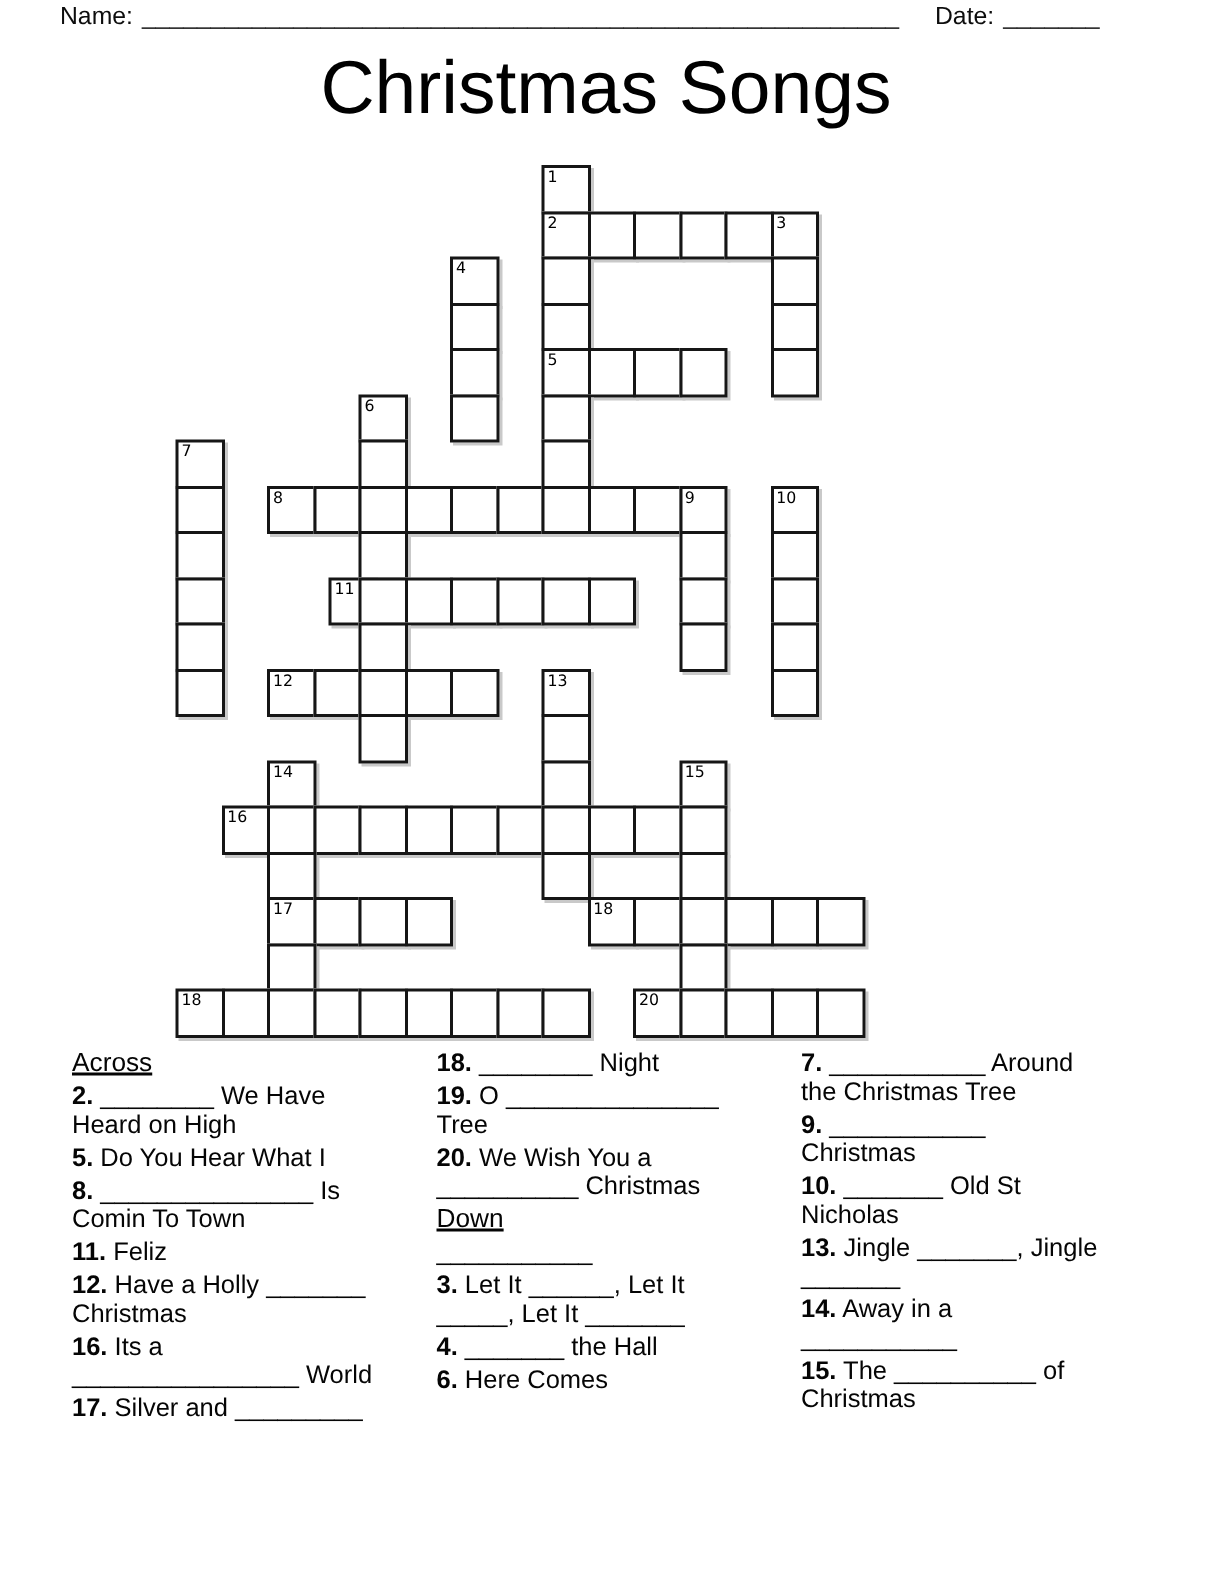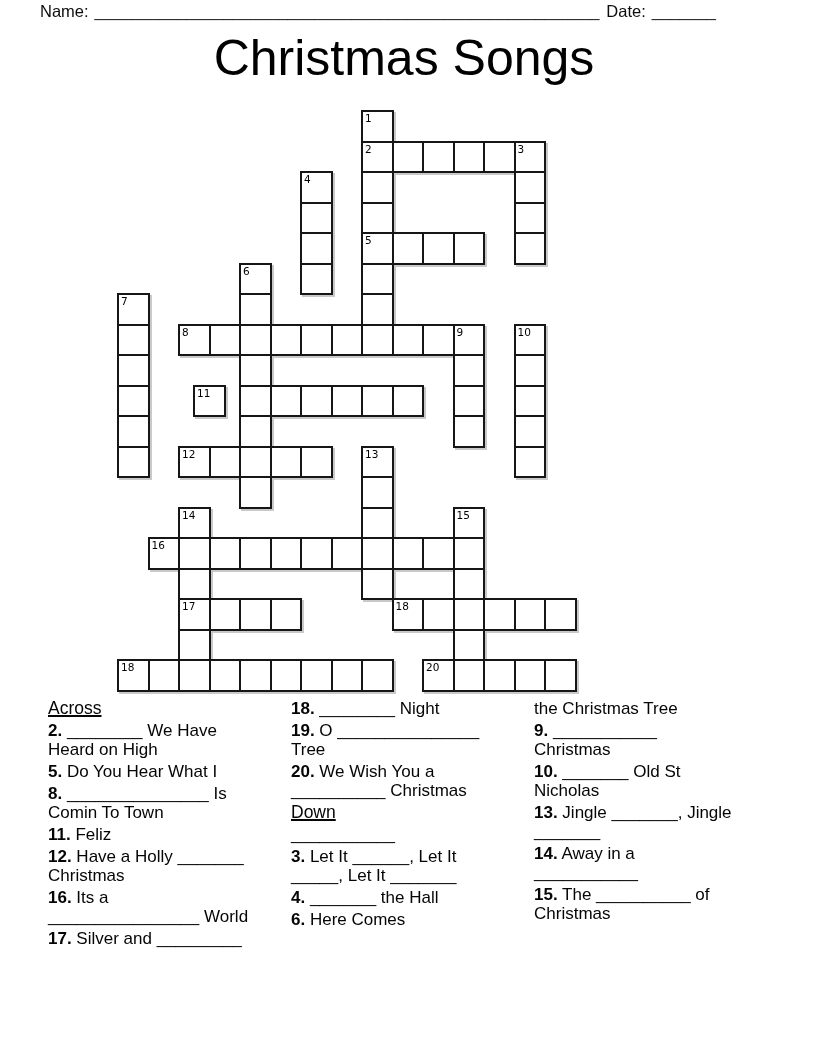--- a/index.html
+++ b/index.html
@@ -5,21 +5,21 @@
   html,body{margin:0;padding:0;}
   body{
     width:816px;height:1056px;background:#ffffff;position:relative;
     font-family:"Liberation Sans",sans-serif;color:#000;overflow:hidden;
   }
   .topline{
     position:absolute;left:40px;top:2px;font-size:16.5px;color:#0d0d0d;
     white-space:nowrap;
   }
   .topline .blank{margin-left:6px;letter-spacing:0;color:#222;}
-  .topline .datelab{margin-left:7px;}
+  .topline .datelab{margin-left:24px;}
   .title{
     position:absolute;top:30px;left:0;width:808px;text-align:center;
     font-size:50px;line-height:1.15;color:#000;font-weight:400;
   }
   .grid{position:absolute;left:117px;top:110px;}
   .cell{
     position:absolute;width:32.5px;height:32.5px;box-sizing:border-box;
     border:2px solid #161616;background:#fff;
     box-shadow:2px 2px 0 #c9c9c9;
   }
@@ -108,21 +108,21 @@
         <span class="cellnum">9</span>
       </div>
       <div class="cell" style="left: 396.5px; top: 213.5px;">
         <span class="cellnum">10</span>
       </div>
       <div class="cell" style="left: 0px; top: 244px;"></div>
       <div class="cell" style="left: 122px; top: 244px;"></div>
       <div class="cell" style="left: 335.5px; top: 244px;"></div>
       <div class="cell" style="left: 396.5px; top: 244px;"></div>
       <div class="cell" style="left: 0px; top: 274.5px;"></div>
-      <div class="cell" style="left: 76px; top: 274.5px;">
+      <div class="cell" style="left: 102px; top: 274.5px;">
         <span class="cellnum">11</span>
       </div>
       <div class="cell" style="left: 122px; top: 274.5px;"></div>
       <div class="cell" style="left: 152.5px; top: 274.5px;"></div>
       <div class="cell" style="left: 183px; top: 274.5px;"></div>
       <div class="cell" style="left: 213.5px; top: 274.5px;"></div>
       <div class="cell" style="left: 244px; top: 274.5px;"></div>
       <div class="cell" style="left: 274.5px; top: 274.5px;"></div>
       <div class="cell" style="left: 335.5px; top: 274.5px;"></div>
       <div class="cell" style="left: 396.5px; top: 274.5px;"></div>
@@ -254,20 +254,21 @@
         </div>
         <div class="clue">
           <div class="clue-line"><span class="num">4.</span> _______ the Hall</div>
         </div>
         <div class="clue">
           <div class="clue-line"><span class="num">6.</span> Here Comes</div>
         </div>
       </div>
       <div class="clue-col">
         <div class="clue">
+          <div class="clue-line"><span class="num">7.</span> ___________ Around</div>
           <div class="clue-line">the Christmas Tree</div>
         </div>
         <div class="clue">
           <div class="clue-line"><span class="num">9.</span> ___________</div>
           <div class="clue-line">Christmas</div>
         </div>
         <div class="clue">
           <div class="clue-line"><span class="num">10.</span> _______ Old St</div>
           <div class="clue-line">Nicholas</div>
         </div>

